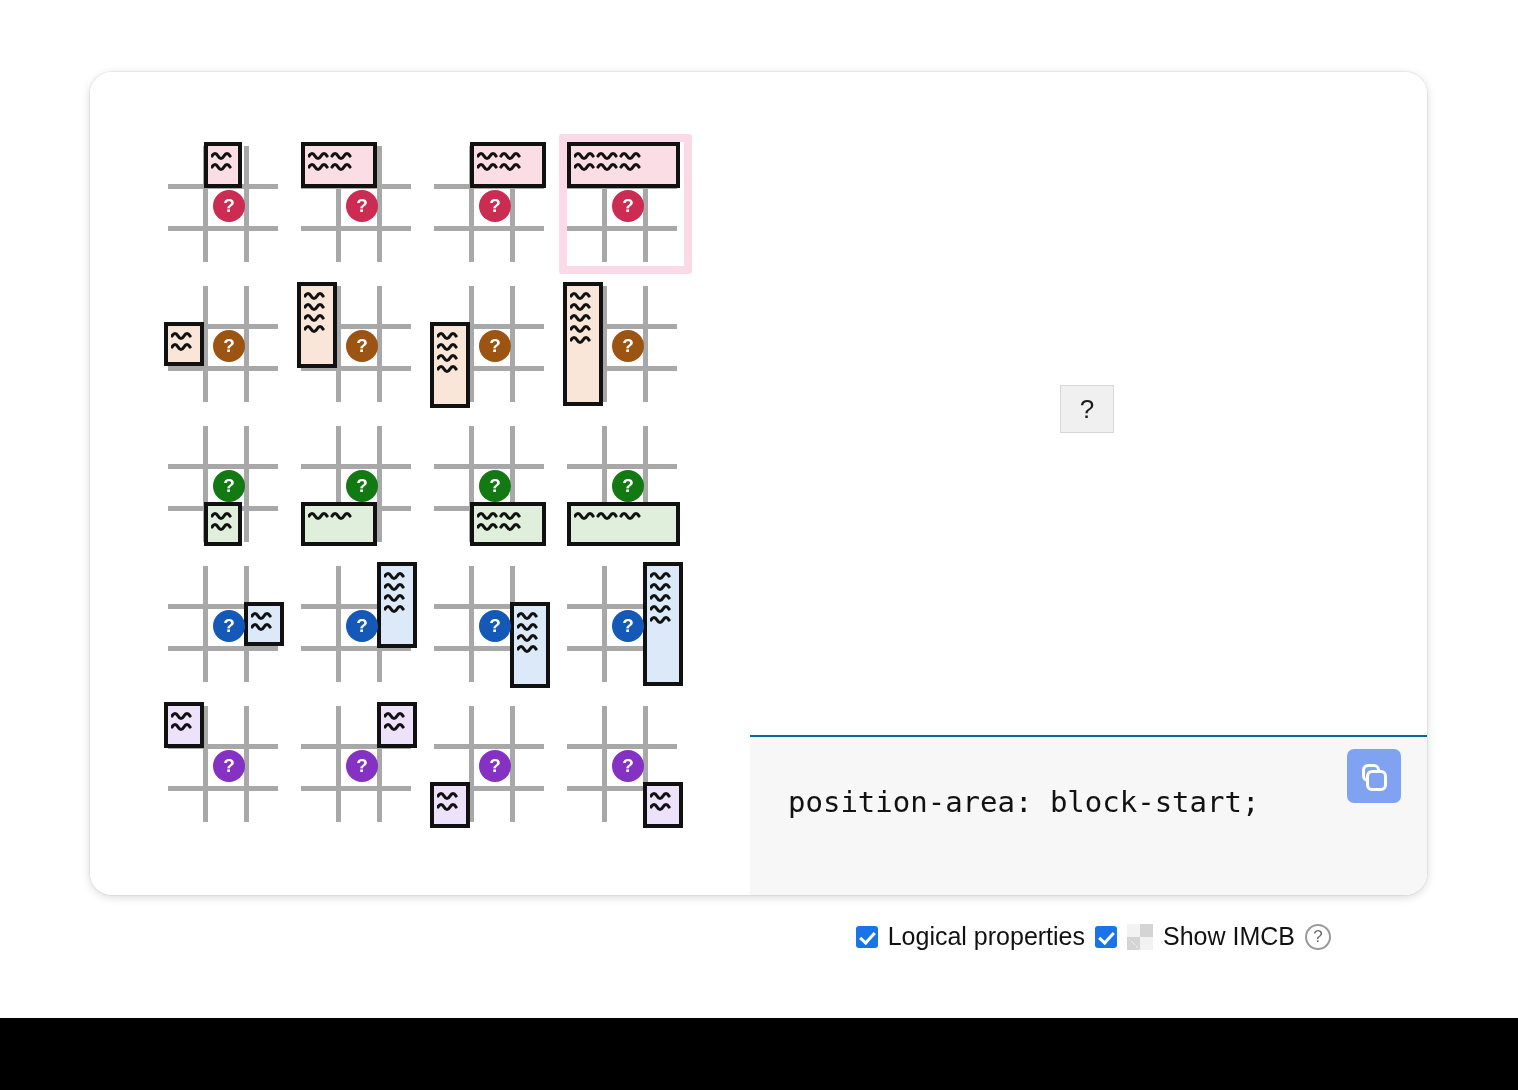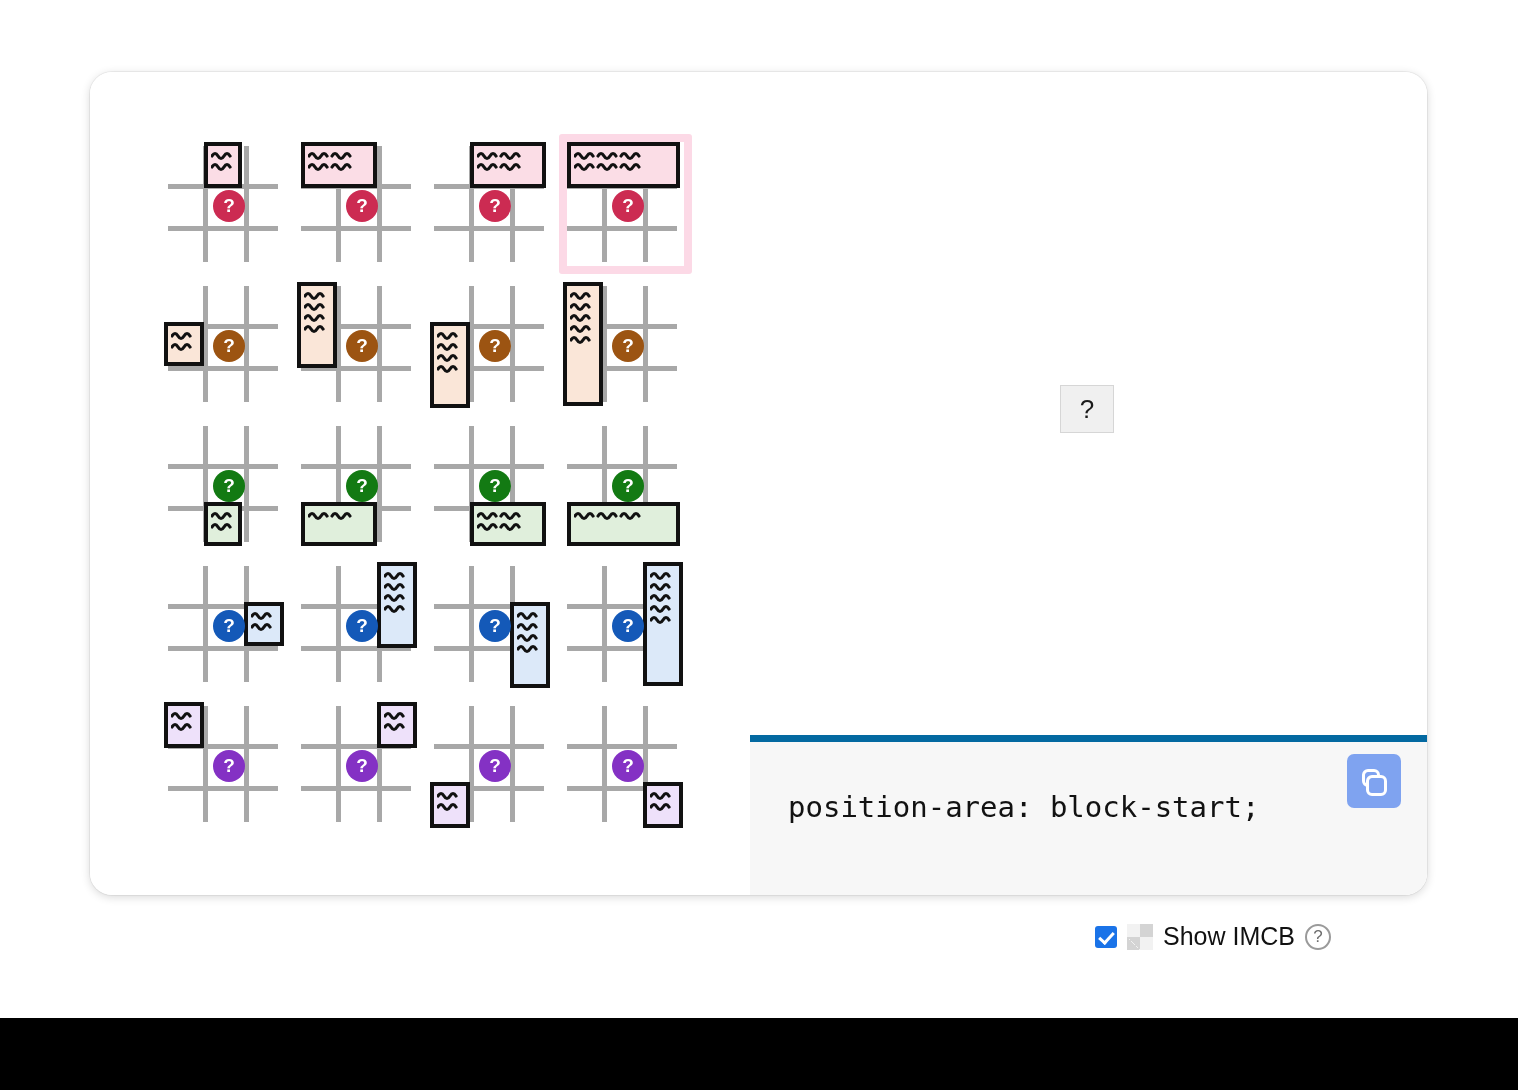--- a/index.html
+++ b/index.html
@@ -153,21 +153,21 @@
     color: #1b1b1b;
     z-index: 5;
   }
   .spacer { flex: 1 1 auto; }
 
   
   .codepanel {
     position: relative;
     height: 160px;
     background: #f7f7f7;
-    border-top: 7px solid #0369a1;
+    border-top: 2px solid #0369a1;
     text-align: center;
   }
   .codetext {
     position: absolute;
     left: 38px; top: 48px;
     font-family: "DejaVu Sans Mono", monospace;
     font-size: 29px;
     color: #121212;
     letter-spacing: 0px;
     white-space: nowrap;
@@ -807,20 +807,24 @@
           </svg>
         </div>
       </div>
 
     </div>
   </div>
 
   <div class="footer">
     <div class="ctl">
       <div class="cbx"></div>
+      <span class="lbl">Logical properties</span>
+    </div>
+    <div class="ctl">
+      <div class="cbx"></div>
       <div class="swatch"></div>
       <span class="lbl">Show IMCB</span>
     </div>
     <div class="helpcircle">?</div>
   </div>
 
   <div class="blackbar"></div>
 </div>
 
 </body></html>

